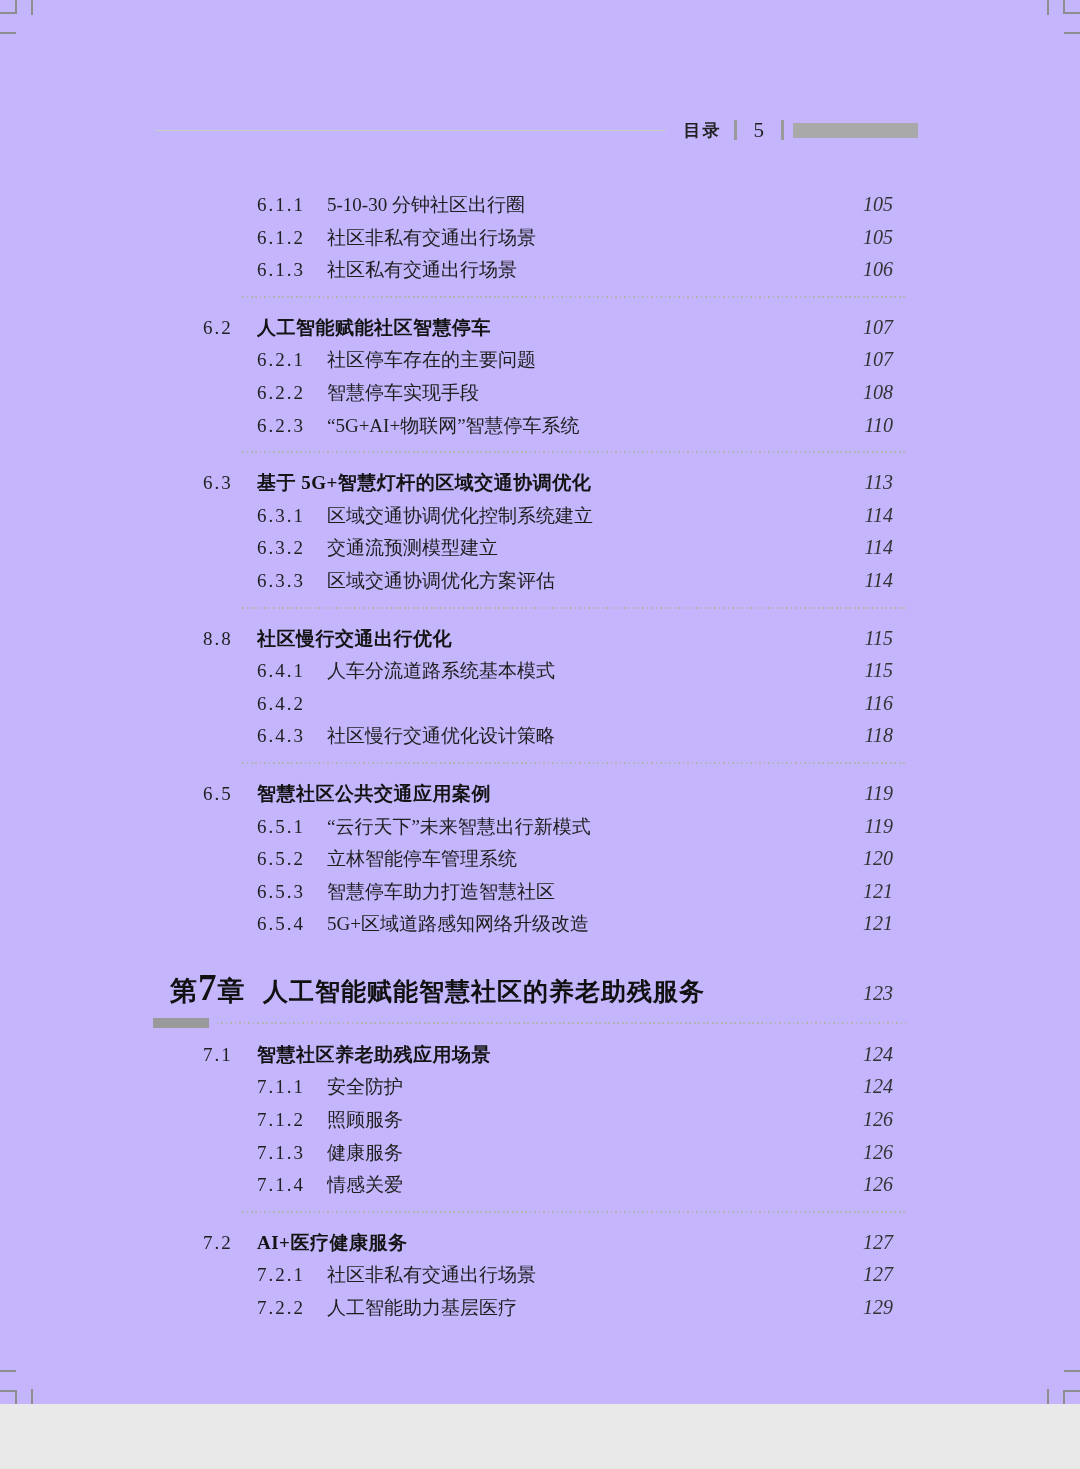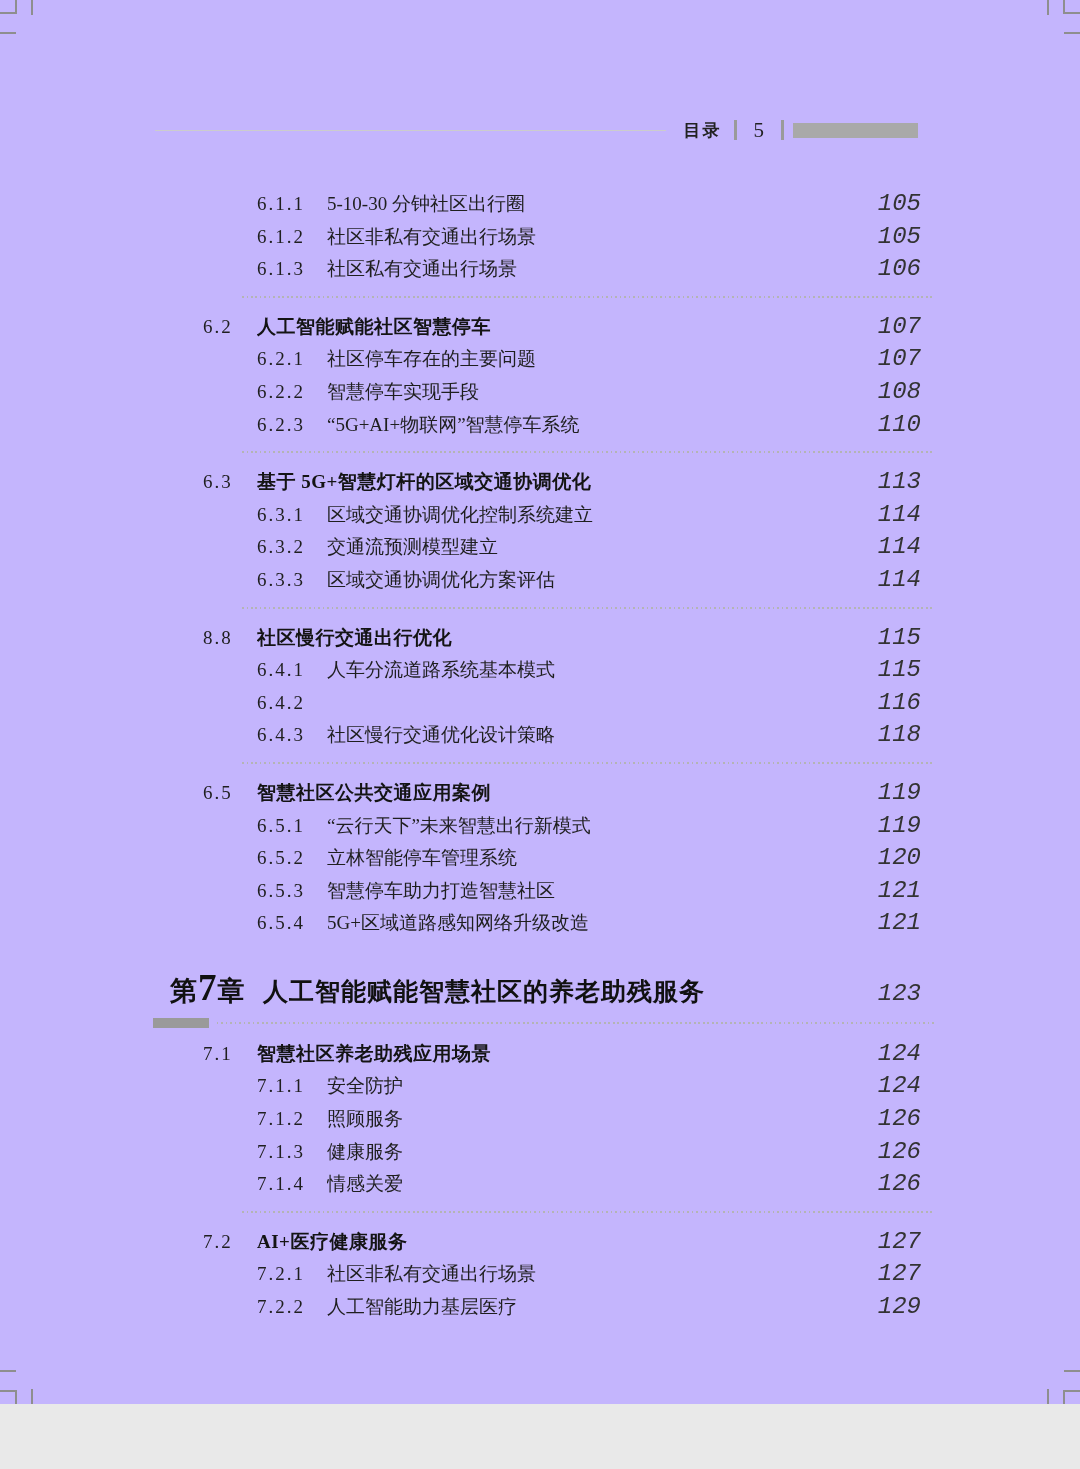--- a/index.html
+++ b/index.html
@@ -22,31 +22,31 @@
   
   .header{position:absolute;left:155px;right:162px;top:112px;height:36px;
     display:flex;align-items:center;}
   .h-rule{flex:1;height:0;border-top:1px solid #cccccc;}
   .h-label{font-family:"Liberation Sans","DejaVu Sans",sans-serif;
     font-weight:700;font-size:17px;color:#222;margin:0 12px 0 18px;letter-spacing:2px;}
   .h-bar{width:3px;height:20px;background:#9a9a9a;}
   .h-num{font-size:21px;color:#222;margin:0 17px;}
   .h-accent{width:125px;height:15px;margin-left:9px;}
   
-  .toc{position:absolute;left:155px;right:146px;top:188px;}
+  .toc{position:absolute;left:155px;right:174px;top:188px;}
   .row{display:flex;align-items:baseline;height:32.6px;font-size:19px;line-height:32.6px;}
   .row .num{letter-spacing:2px;flex:0 0 auto;}
   .row.lvl3{padding-left:102px;}
   .row.lvl3 .num{width:70px;}
   .row.lvl2{padding-left:48px;}
   .row.lvl2 .num{width:54px;}
   .row.lvl2 .title{font-weight:700;color:#141414;letter-spacing:0.5px;}
   .row .title{flex:1 1 auto;white-space:nowrap;overflow:hidden;}
-  .pg{margin-left:auto;font-style:italic;font-size:24px;color:#333;
-    padding-right:13px;flex:0 0 auto;font-family:Liberation Mono, monospace;}
+  .pg{margin-left:auto;font-style:italic;font-size:20px;color:#333;
+    padding-right:13px;flex:0 0 auto;}
   .sep{height:2px;margin:10px 0 13px 87px;
     background:repeating-linear-gradient(to right,#b4b4b4 0 1.5px,transparent 1.5px 4.5px);}
   
   .ch-row{display:flex;align-items:baseline;height:46px;margin-top:26px;padding-left:15px;}
   .ch-num{display:flex;align-items:baseline;flex:0 0 93px;
     font-family:"Liberation Sans","DejaVu Sans",sans-serif;font-weight:700;
     font-size:27px;color:#111;}
   .ch-digit{font-family:"Liberation Serif","DejaVu Serif",serif;
     font-size:37px;font-weight:600;margin:0 1px;}
   .ch-title{font-family:"Liberation Sans","DejaVu Sans",sans-serif;

